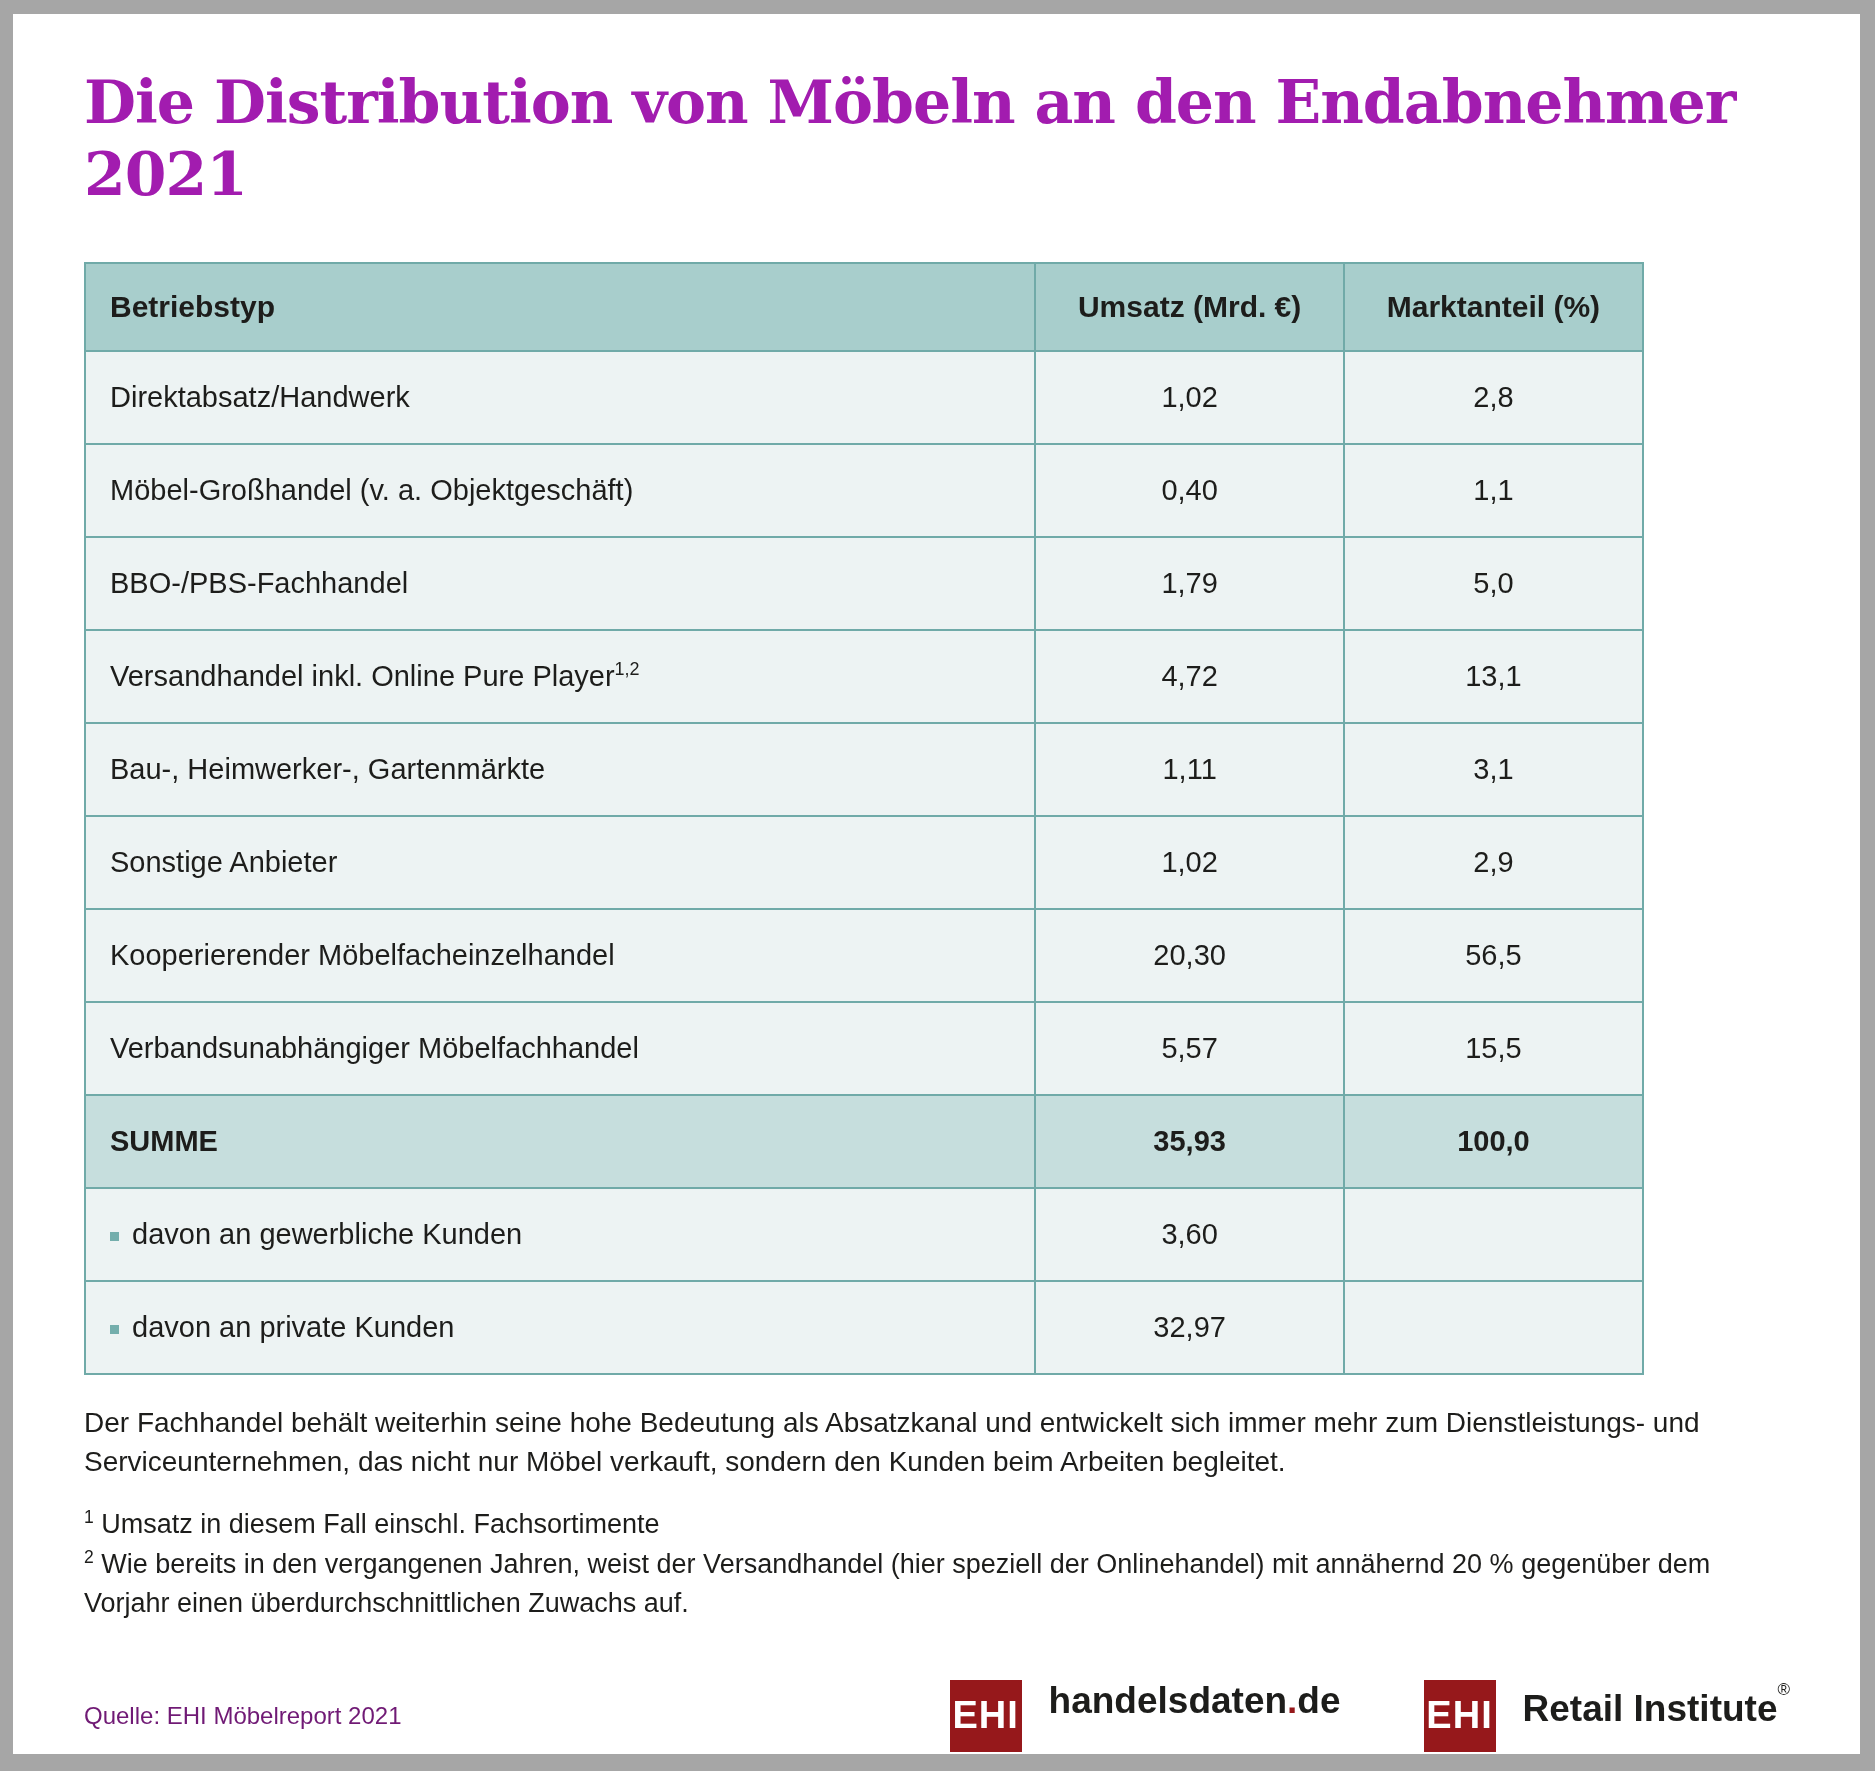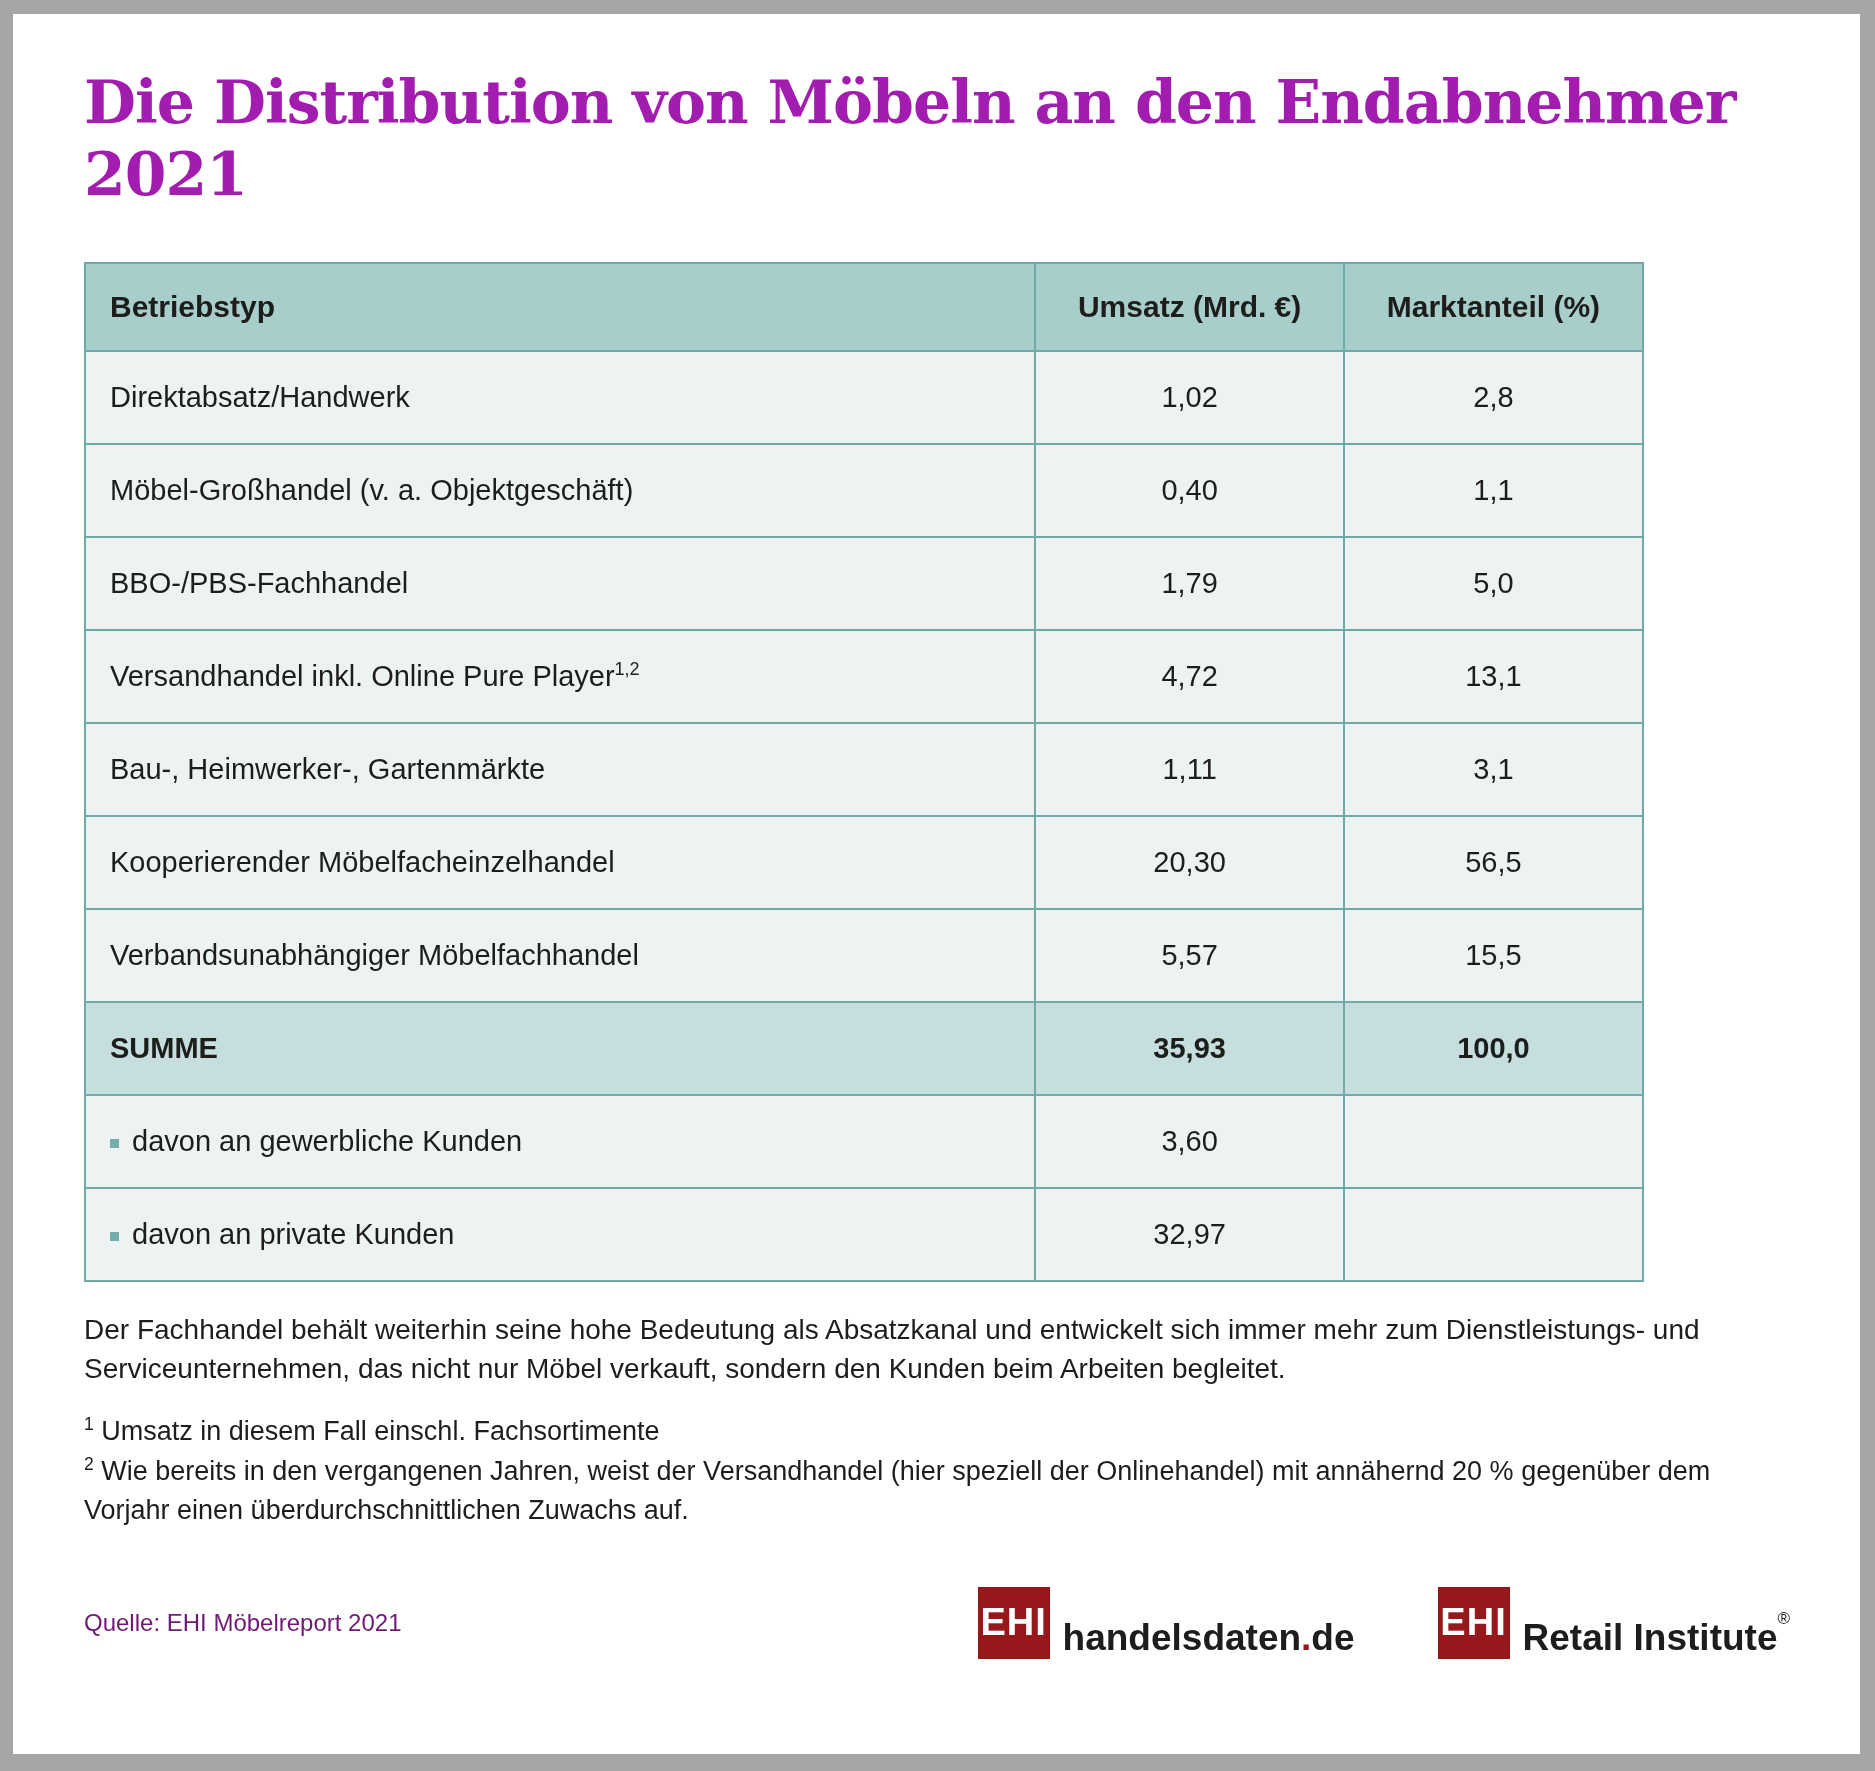--- a/index.html
+++ b/index.html
@@ -96,21 +96,21 @@
     width: 1706px;
     display: flex;
     align-items: center;
     justify-content: space-between;
   }
   .source {
     font-size: 24px;
     color: #701a75;
   }
   .logos { display: flex; align-items: center; gap: 58px; }
-  .logo { display: flex; align-items: flex-end; gap: 13px; padding-left: 25px; }
+  .logo { display: flex; align-items: flex-start; gap: 27px; padding-left: 25px; }
   .ehi-square {
     width: 72px; height: 72px;
     background: #96181b;
     color: #ffffff;
     font-weight: bold;
     font-size: 38px;
     letter-spacing: 1px;
     display: flex; align-items: center; justify-content: center;
   }
   .logo-text {
@@ -167,20 +167,25 @@
             <td class="col-label">Versandhandel inkl. Online Pure Player<sup>1,2</sup></td>
             <td class="col-num">4,72</td>
             <td class="col-num">13,1</td>
           </tr>
           <tr>
             <td class="col-label">Bau-, Heimwerker-, Gartenmärkte</td>
             <td class="col-num">1,11</td>
             <td class="col-num">3,1</td>
           </tr>
           <tr>
+            <td class="col-label">Sonstige Anbieter</td>
+            <td class="col-num">1,02</td>
+            <td class="col-num">2,9</td>
+          </tr>
+          <tr>
             <td class="col-label">Kooperierender Möbelfacheinzelhandel</td>
             <td class="col-num">20,30</td>
             <td class="col-num">56,5</td>
           </tr>
           <tr>
             <td class="col-label">Verbandsunabhängiger Möbelfachhandel</td>
             <td class="col-num">5,57</td>
             <td class="col-num">15,5</td>
           </tr>
           <tr class="sum-row">

